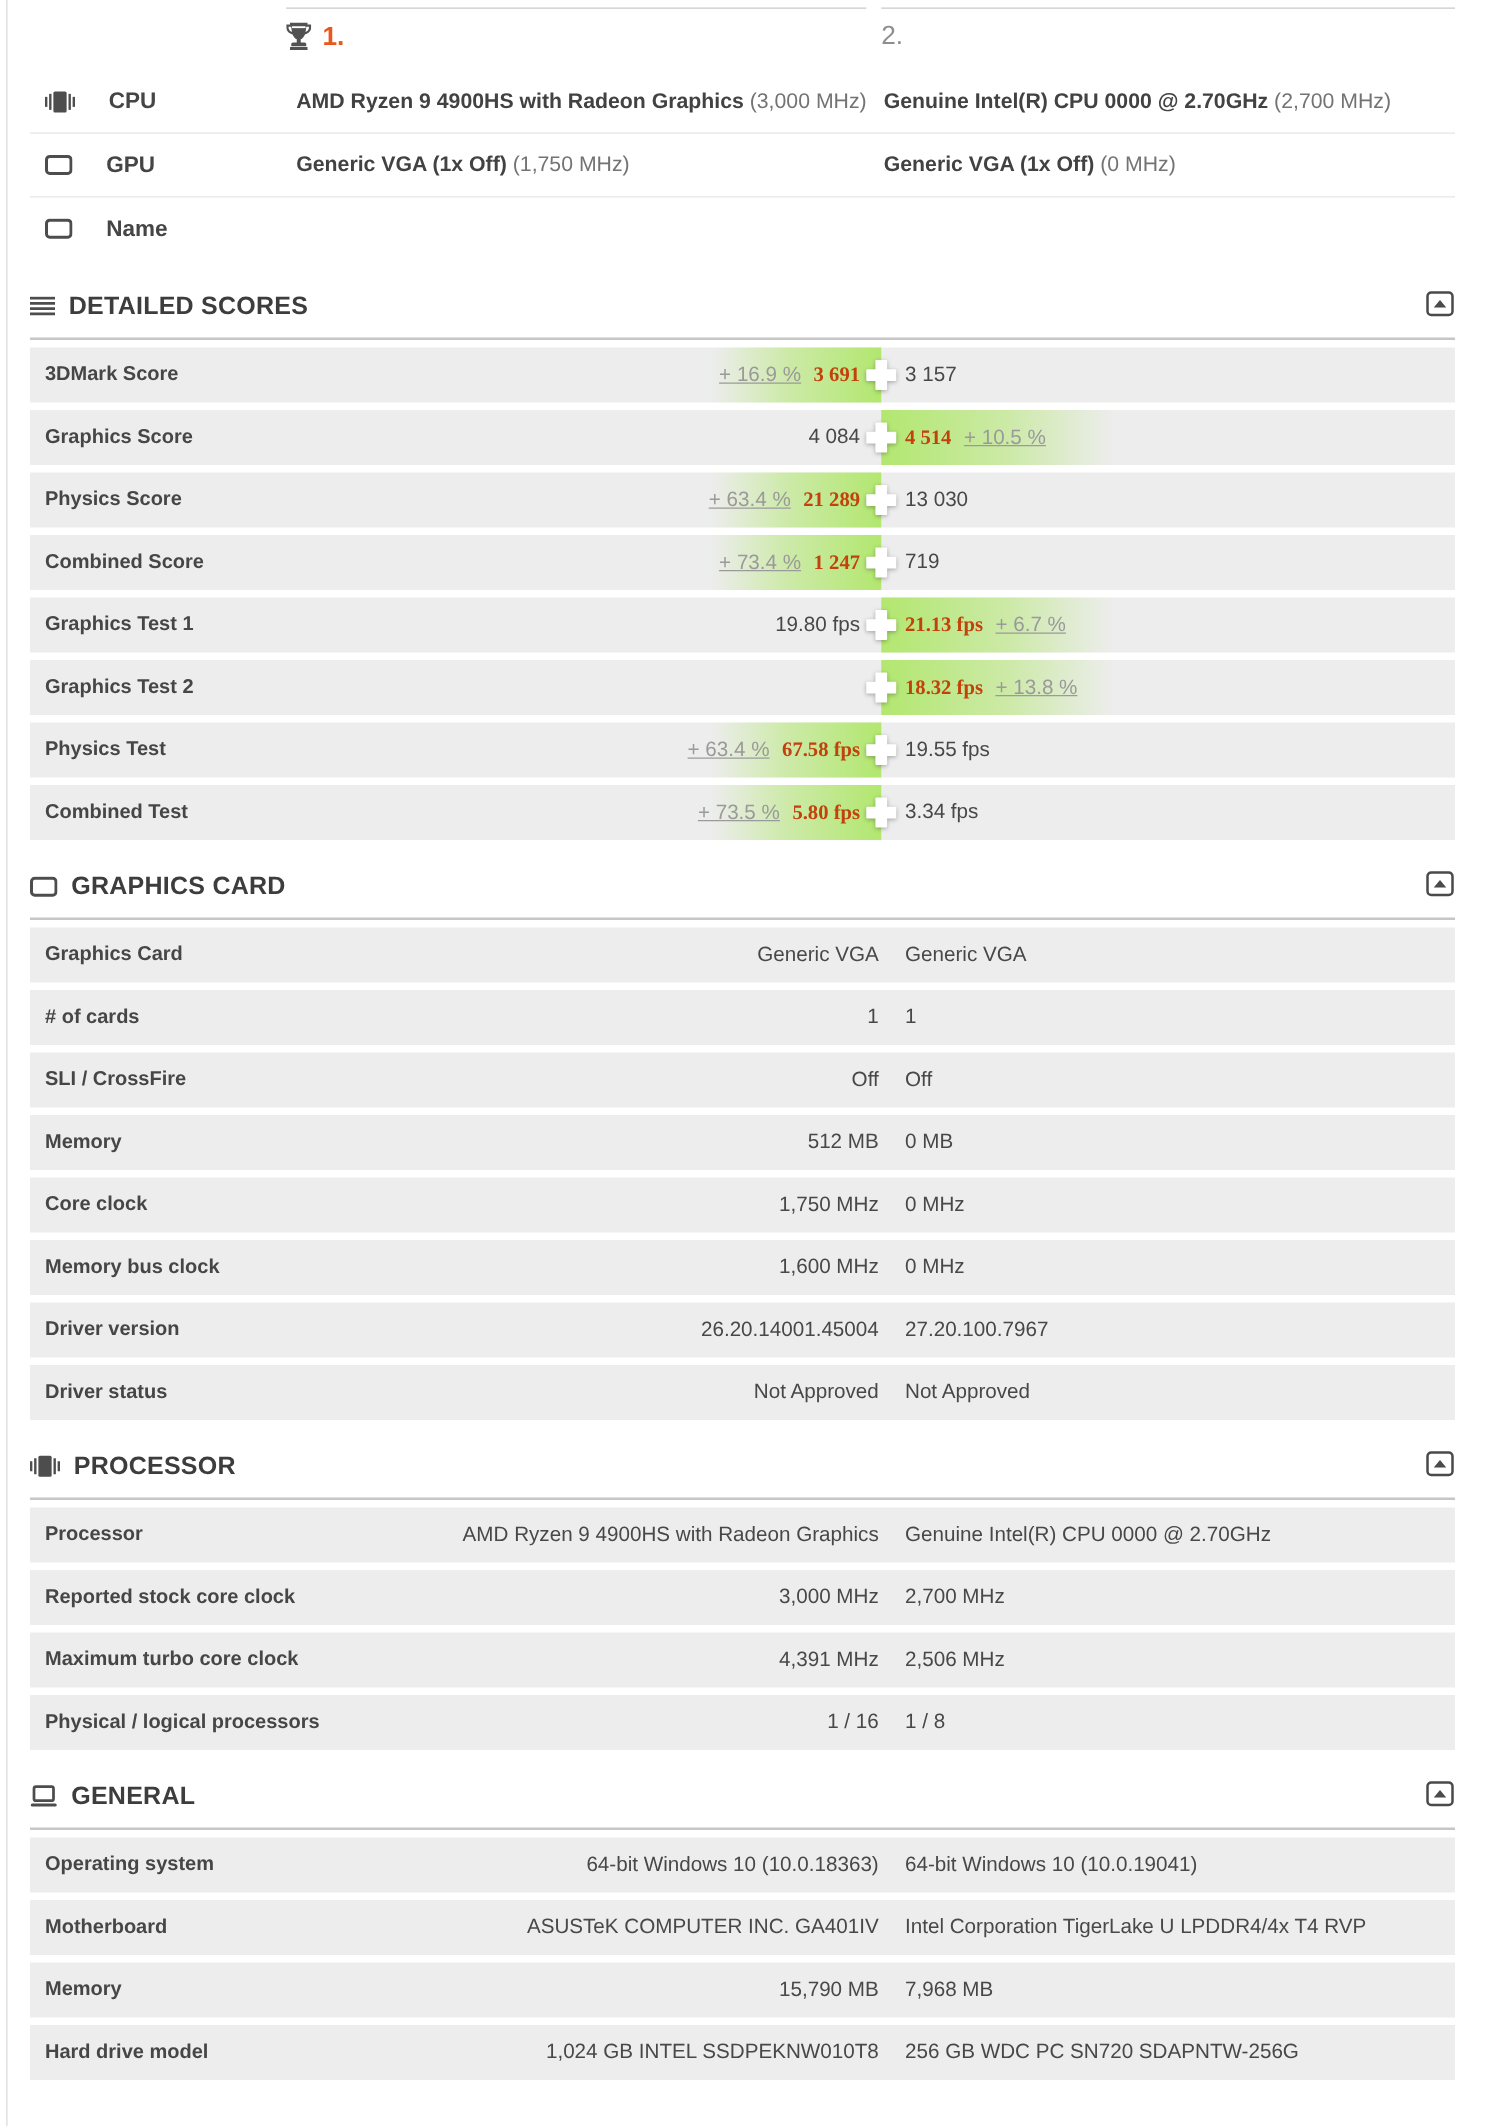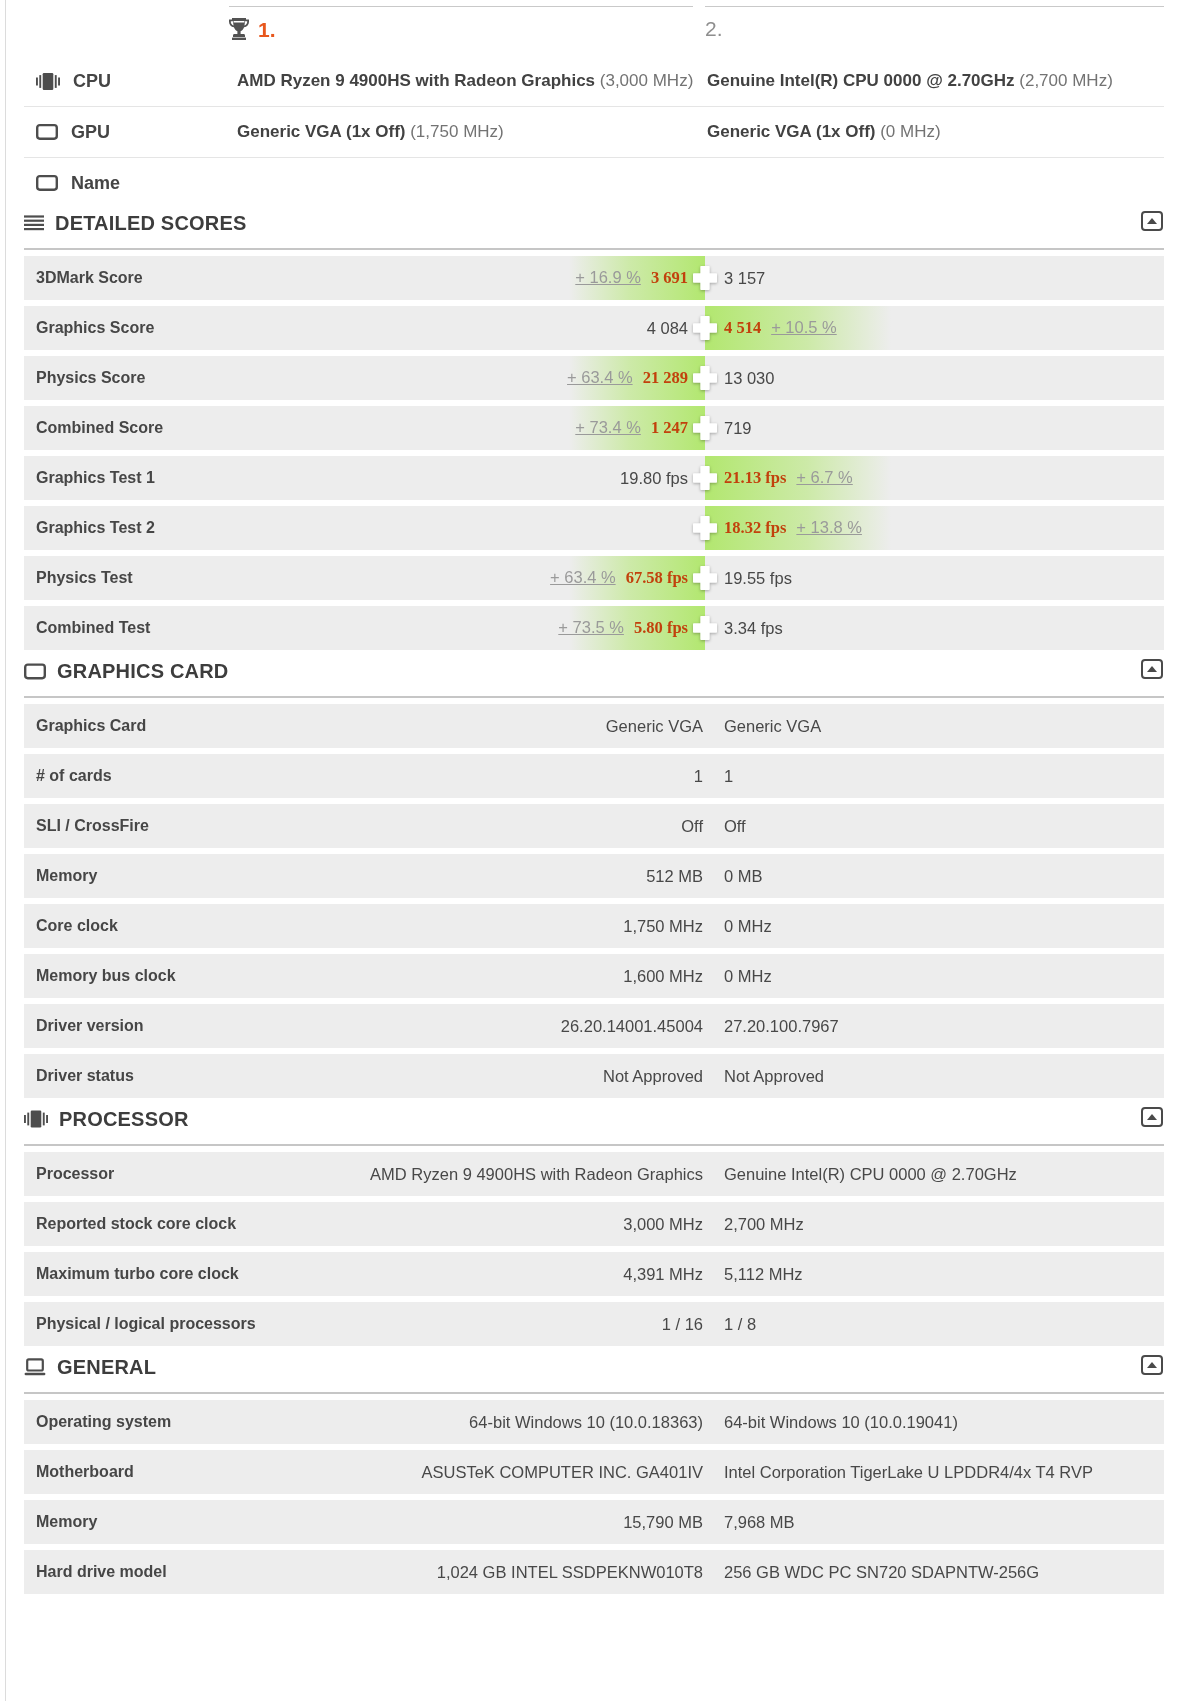--- a/index.html
+++ b/index.html
@@ -15,29 +15,29 @@
   .compare-head{position:relative;height:56px;}
   .head-col{position:absolute;top:6px;border-top:1px solid #c9c9c9;display:flex;align-items:center;gap:9px;padding-top:11px;}
   .head-col.c1{left:205px;width:464px;}
   .head-col.c2{left:681px;width:459px;}
   .rank{font-size:21px;line-height:1;}
   .rank.first{color:var(--accent,#e8571d);font-weight:bold;}
   .rank.second{color:#8e8e8e;}
 
   .info-row{position:relative;height:50px;border-bottom:1px solid #e5e5e5;}
   .info-row:last-child{border-bottom:none;}
-  .info-label{position:absolute;left:12px;top:50%;transform:translateY(-50%);display:flex;align-items:center;gap:13px;font-weight:bold;font-size:18px;color:#454545;}
+  .info-label{position:absolute;left:12px;top:50%;transform:translateY(-50%);display:flex;align-items:center;gap:27px;font-weight:bold;font-size:18px;color:#454545;}
   .info-val{position:absolute;top:50%;transform:translateY(-50%);font-size:17px;white-space:nowrap;color:#424242;}
   .info-val.v1{left:213px;}
   .info-val.v2{left:683px;}
   .info-val .main{font-weight:bold;color:#424242;}
   .note{color:#737373;font-weight:normal;}
 
   
-  .section{}
+  .section{margin-top:22px;}
   .section-head{position:relative;height:30px;margin-bottom:10px;display:flex;align-items:center;gap:11px;}
   .section-title{margin:0;font-size:20px;font-weight:bold;color:#3d3d3d;letter-spacing:.2px;}
   .collapse-btn{position:absolute;right:1px;top:3px;width:22px;height:20px;box-sizing:border-box;border:2px solid #4a4a4a;border-radius:4px;background:#fff;display:flex;align-items:center;justify-content:center;padding:0;cursor:pointer;}
   .tri{width:0;height:0;border-left:5px solid transparent;border-right:5px solid transparent;border-bottom:6px solid #4a4a4a;}
 
   .section-rows{border-top:2px solid #c6c6c6;padding-top:6px;}
   .row{position:relative;height:44px;background:#ededed;margin-bottom:6px;}
   .row-label{position:absolute;left:12px;top:50%;transform:translateY(-50%);font-weight:bold;font-size:16px;color:#464646;z-index:1;white-space:nowrap;}
   .cell{position:absolute;top:50%;transform:translateY(-50%);font-size:16.5px;white-space:nowrap;z-index:1;color:#484848;}
   .cell.c1{left:0;width:679px;text-align:right;}
@@ -292,21 +292,21 @@
             <div class="cell c2"><span class="val">Genuine Intel(R) CPU 0000 @ 2.70GHz</span></div>
           </div>
           <div class="row">
             <span class="row-label">Reported stock core clock</span>
             <div class="cell c1"><span class="val">3,000 MHz</span></div>
             <div class="cell c2"><span class="val">2,700 MHz</span></div>
           </div>
           <div class="row">
             <span class="row-label">Maximum turbo core clock</span>
             <div class="cell c1"><span class="val">4,391 MHz</span></div>
-            <div class="cell c2"><span class="val">5,112 MHz</span></div>
+            <div class="cell c2"><span class="val">2,506 MHz</span></div>
           </div>
           <div class="row">
             <span class="row-label">Physical / logical processors</span>
             <div class="cell c1"><span class="val">1 / 16</span></div>
             <div class="cell c2"><span class="val">1 / 8</span></div>
           </div>
         </div>
       </section>
       <section class="section">
         <div class="section-head">

